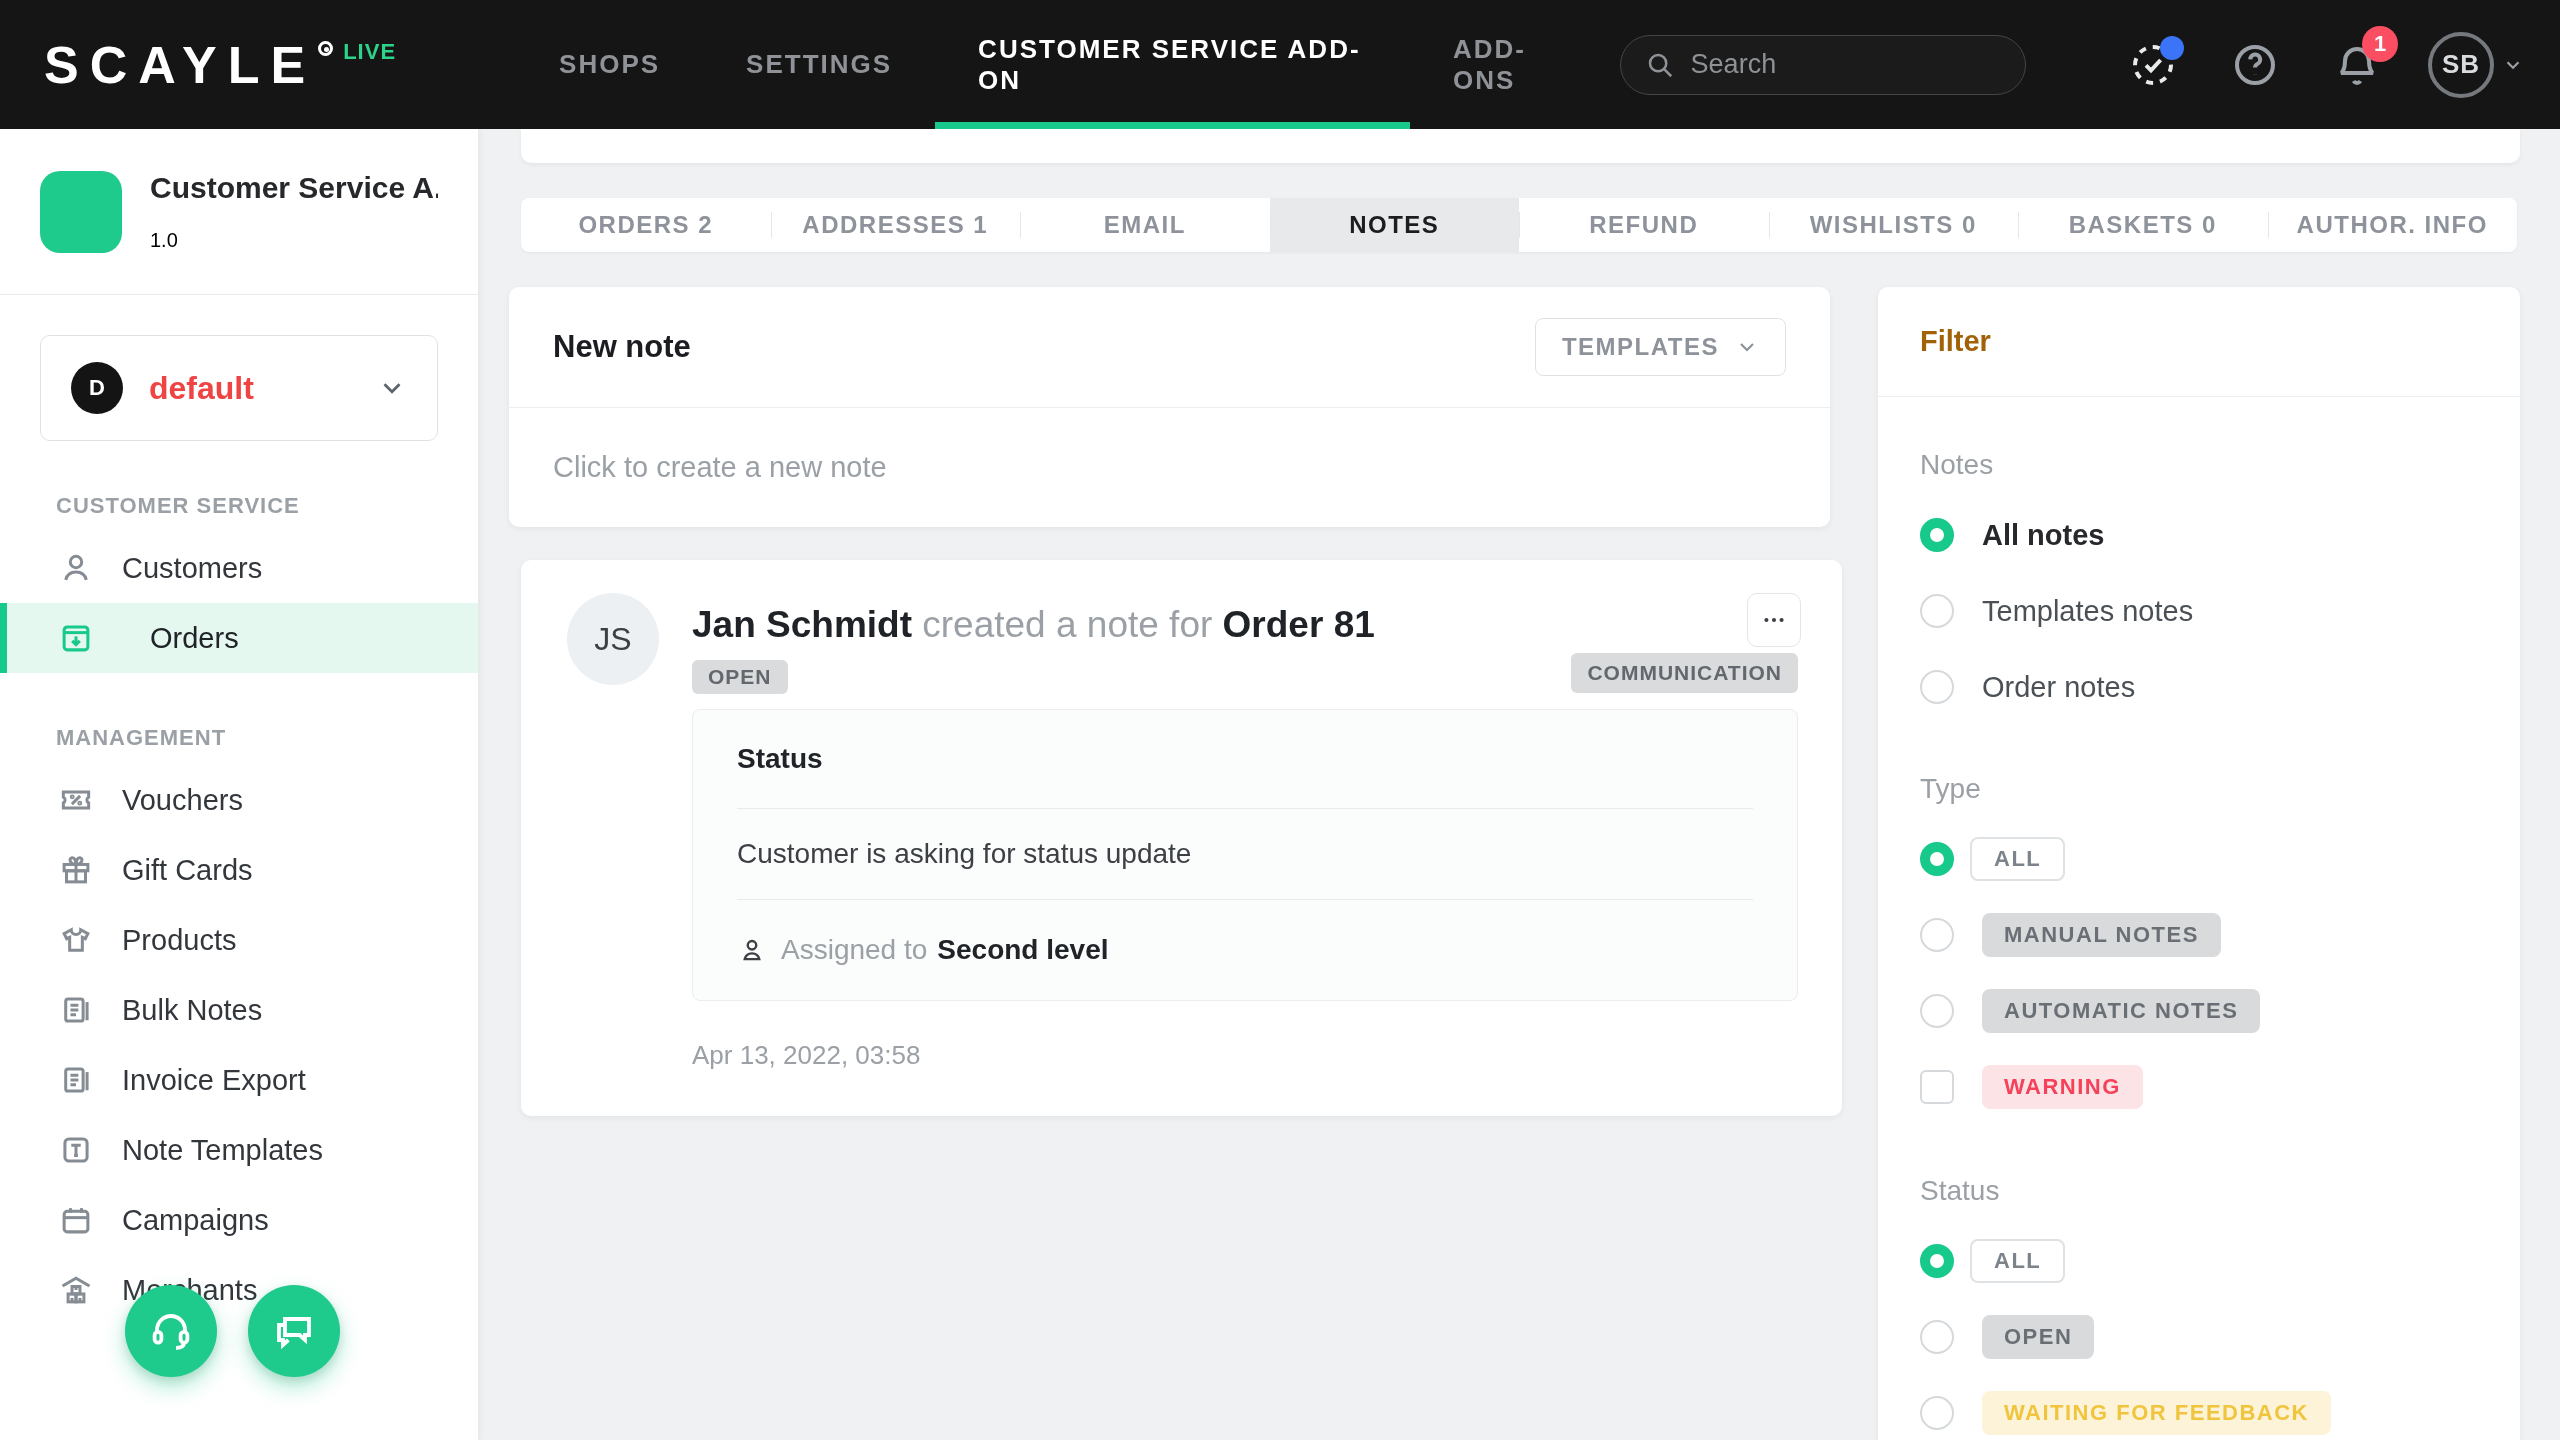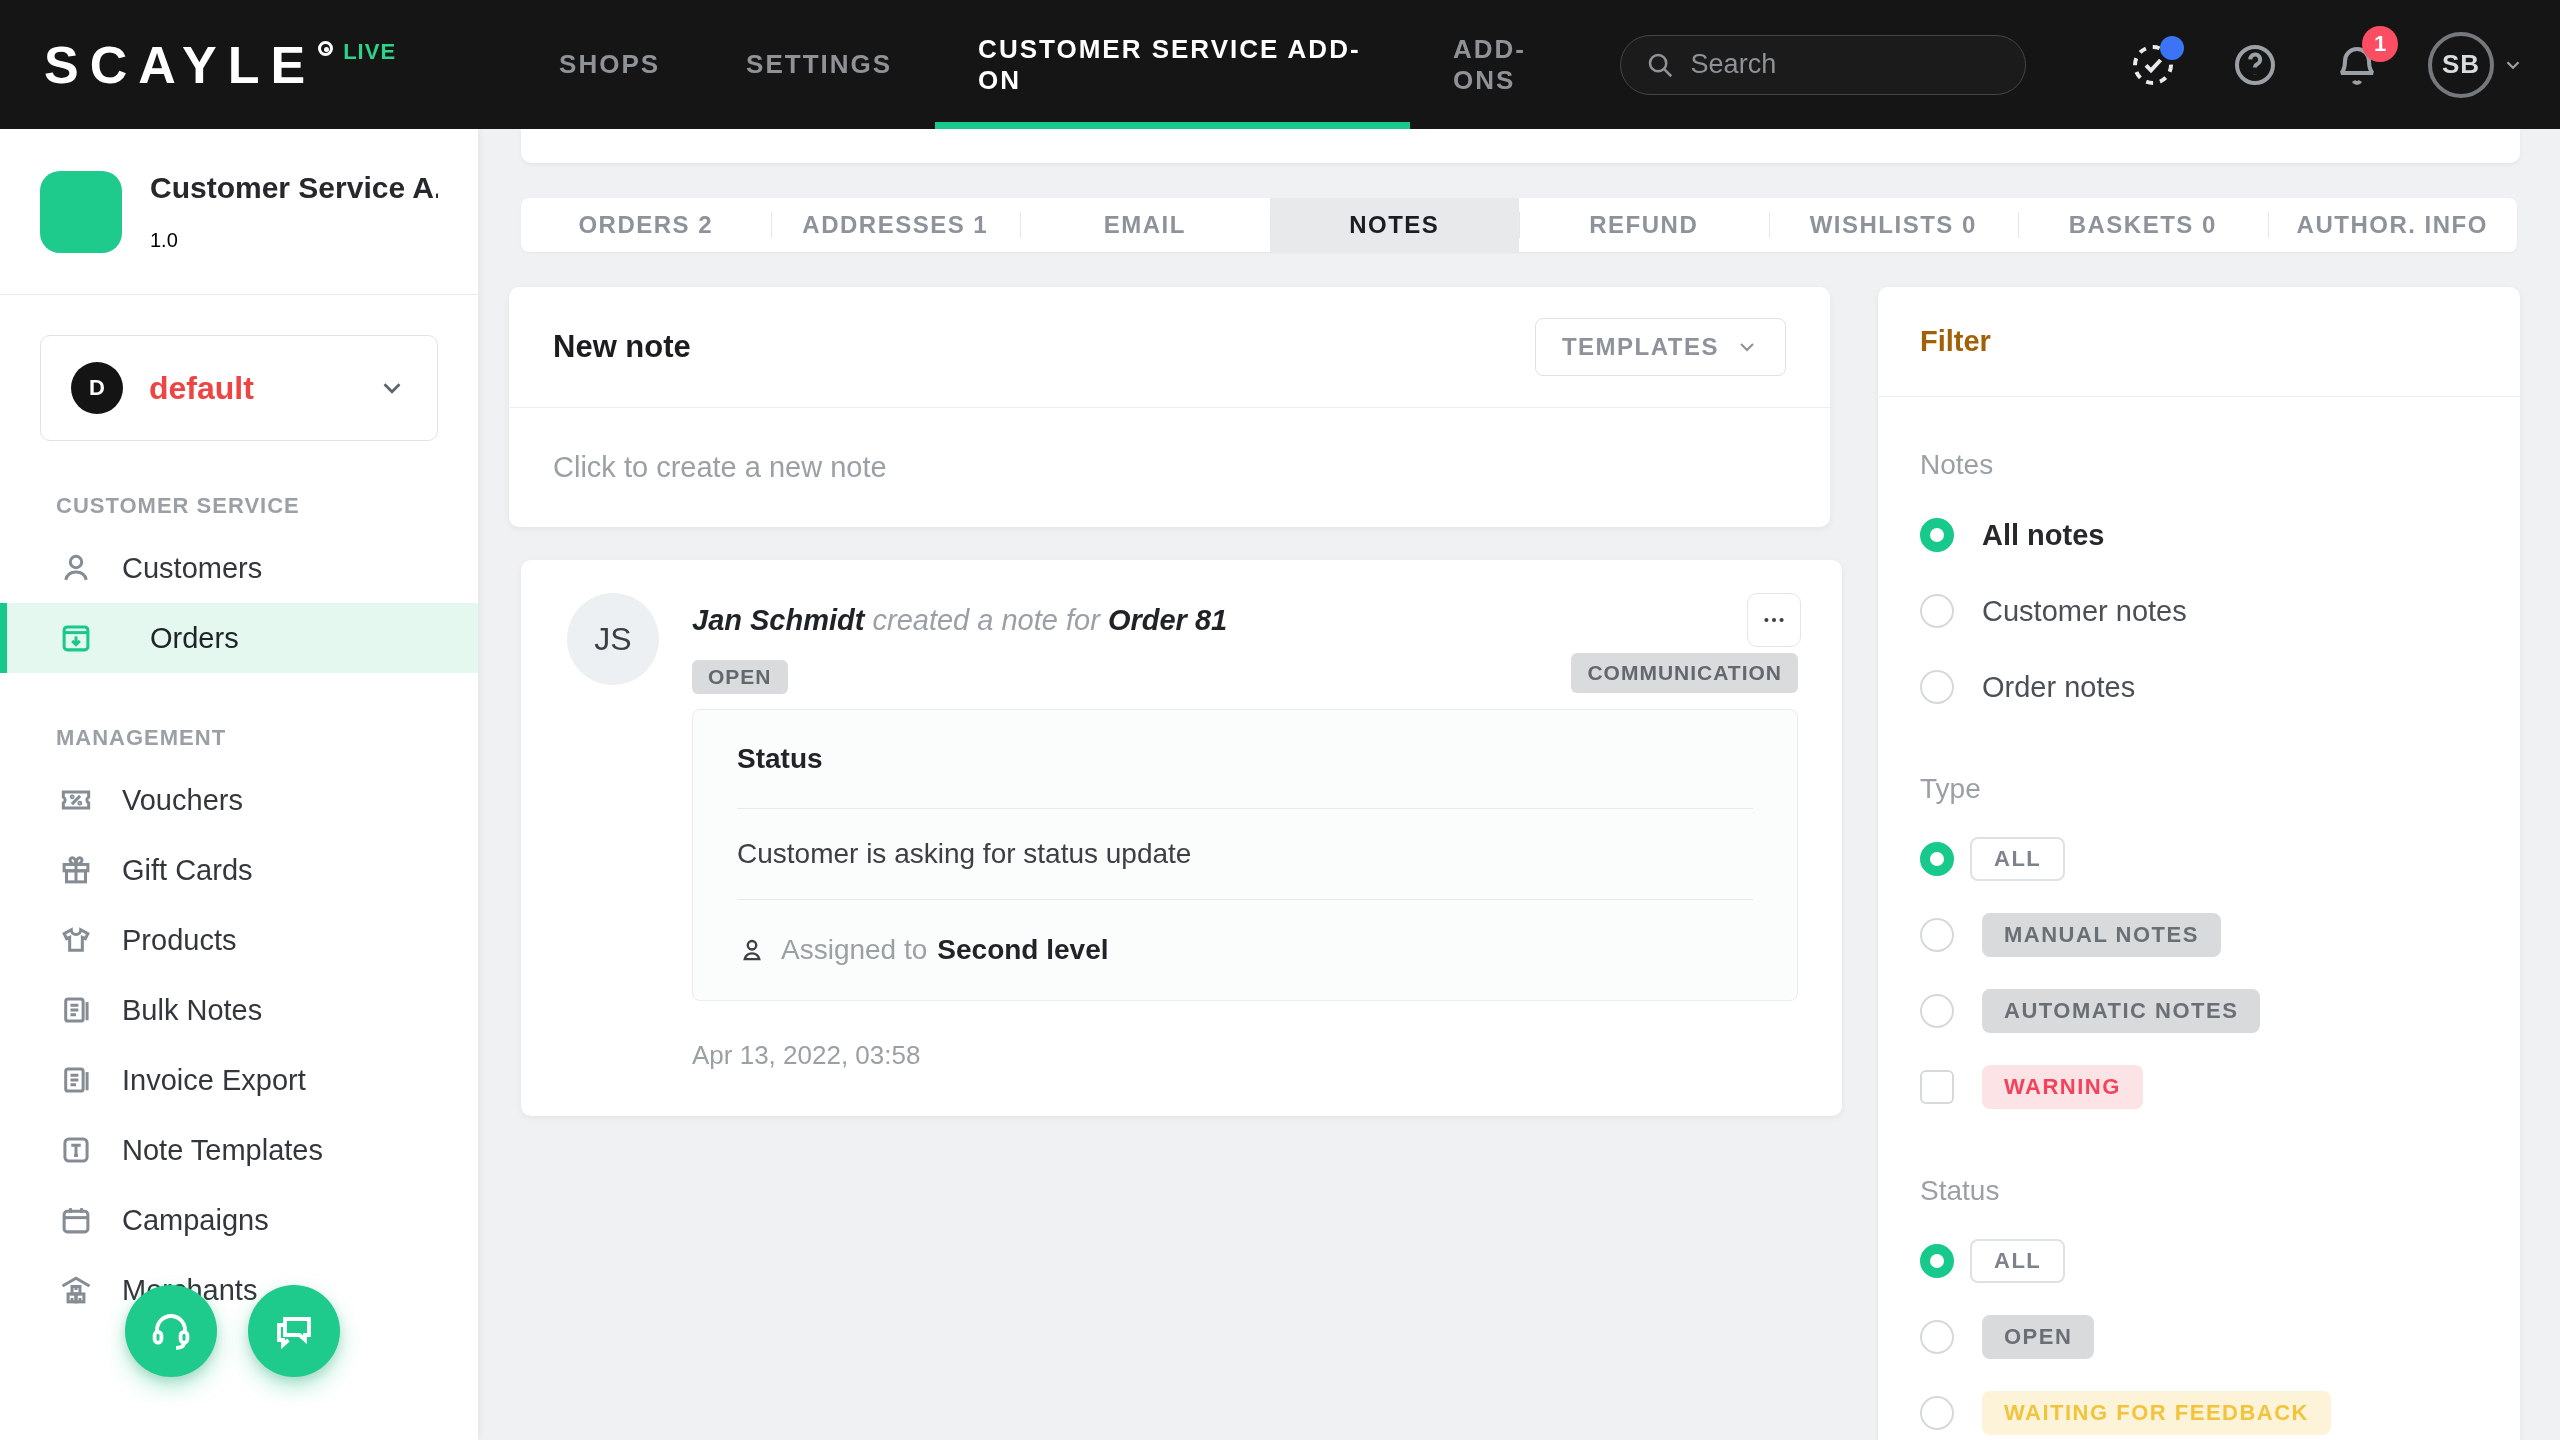--- a/index.html
+++ b/index.html
@@ -92,21 +92,21 @@
                    display:flex; align-items:center; padding:0 26px; cursor:pointer; }
   .templates-btn span { font-size:24px; font-weight:700; letter-spacing:1.5px; color:#8d929b; margin-right:16px; }
   .new-note-body { display:flex; align-items:center; height:118px; padding:0 44px; cursor:text; }
   .new-note-body span { font-size:29px; color:#9aa0a5; }
 
   
   .note-card { position:absolute; left:43px; top:431px; width:1321px; height:556px; padding:0; }
   .note-avatar { position:absolute; left:46px; top:33px; width:92px; height:92px; border-radius:50%;
                  background:#ecEFF1; background:#ecf0f2; display:flex; align-items:center; justify-content:center;
                  font-size:32px; color:#3c4045; }
-  .note-headline { position:absolute; left:171px; top:44px; font-size:29px; color:#9aa0a5; white-space:nowrap;font-style:italic; }
+  .note-headline { position:absolute; left:171px; top:44px; font-size:37px; color:#9aa0a5; white-space:nowrap; }
   .note-headline b { color:#1f2226; font-weight:700; }
   .note-menu-btn { position:absolute; right:41px; top:33px; width:54px; height:54px;
                    border:1px solid #e3e5e7; border-radius:10px; background:#fff; cursor:pointer;
                    display:flex; align-items:center; justify-content:center; }
   .badge { display:inline-flex; align-items:center; height:34px; padding:0 16px; border-radius:6px;
            font-size:21px; font-weight:700; letter-spacing:1px; }
   .badge.gray { background:#d9dbdd; color:#63686e; }
   .note-status-badge { position:absolute; left:171px; top:100px; }
   .note-category-badge { position:absolute; right:44px; top:93px; height:40px; }
   .note-inner { position:absolute; left:171px; top:149px; width:1106px; height:292px;
@@ -424,21 +424,21 @@
     </div>
     <div class="filter-body">
 
       <div class="fgroup-label fgl-notes">Notes</div>
       <div class="foption selected">
         <span class="radio checked"></span>
         <span class="fopt-text">All notes</span>
       </div>
       <div class="foption">
         <span class="radio"></span>
-        <span class="fopt-text">Customer notes</span>
+        <span class="fopt-text">Templates notes</span>
       </div>
       <div class="foption">
         <span class="radio"></span>
         <span class="fopt-text">Order notes</span>
       </div>
 
       <div class="fgroup-label fgl-type">Type</div>
       <div class="foption">
         <span class="radio checked"></span>
         <span class="fbadge outline">ALL</span>

